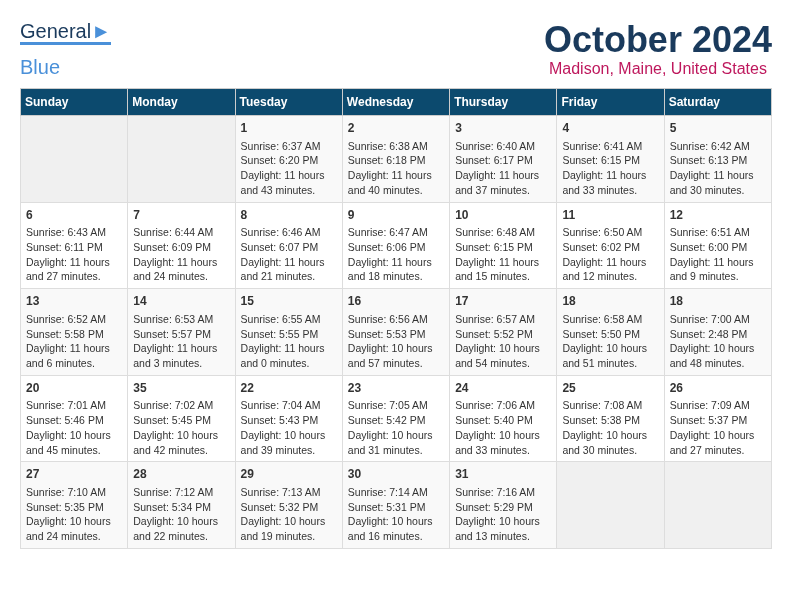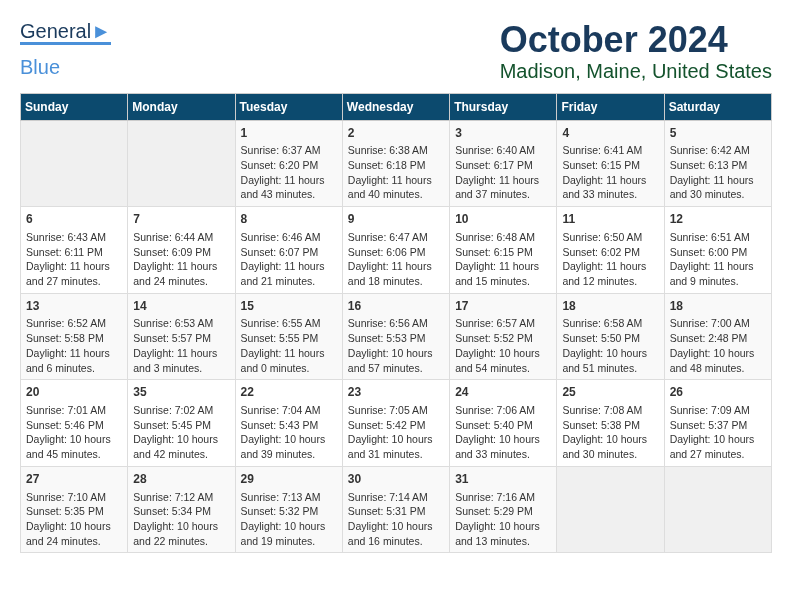--- a/index.html
+++ b/index.html
@@ -15,31 +15,31 @@
       justify-content: space-between;
       align-items: flex-start;
       margin-bottom: 10px;
     }
     .logo {
       display: flex;
       flex-direction: column;
       align-items: flex-start;
     }
     .title-block {
-      text-align: left;
+      text-align: center;
     }
     .main-title {
       font-size: 36px;
       font-weight: bold;
       color: #1a3a5c;
       line-height: 1.1;
     }
     .subtitle {
-      font-size: 20px;
-      color: #14532d;
+      font-size: 16px;
+      color: #be185d;
     }
     table {
       width: 100%;
       border-collapse: collapse;
       font-size: 11px;
     }
     thead tr th {
       background-color: #0c4a6e;
       color: white;
       padding: 6px 4px;

